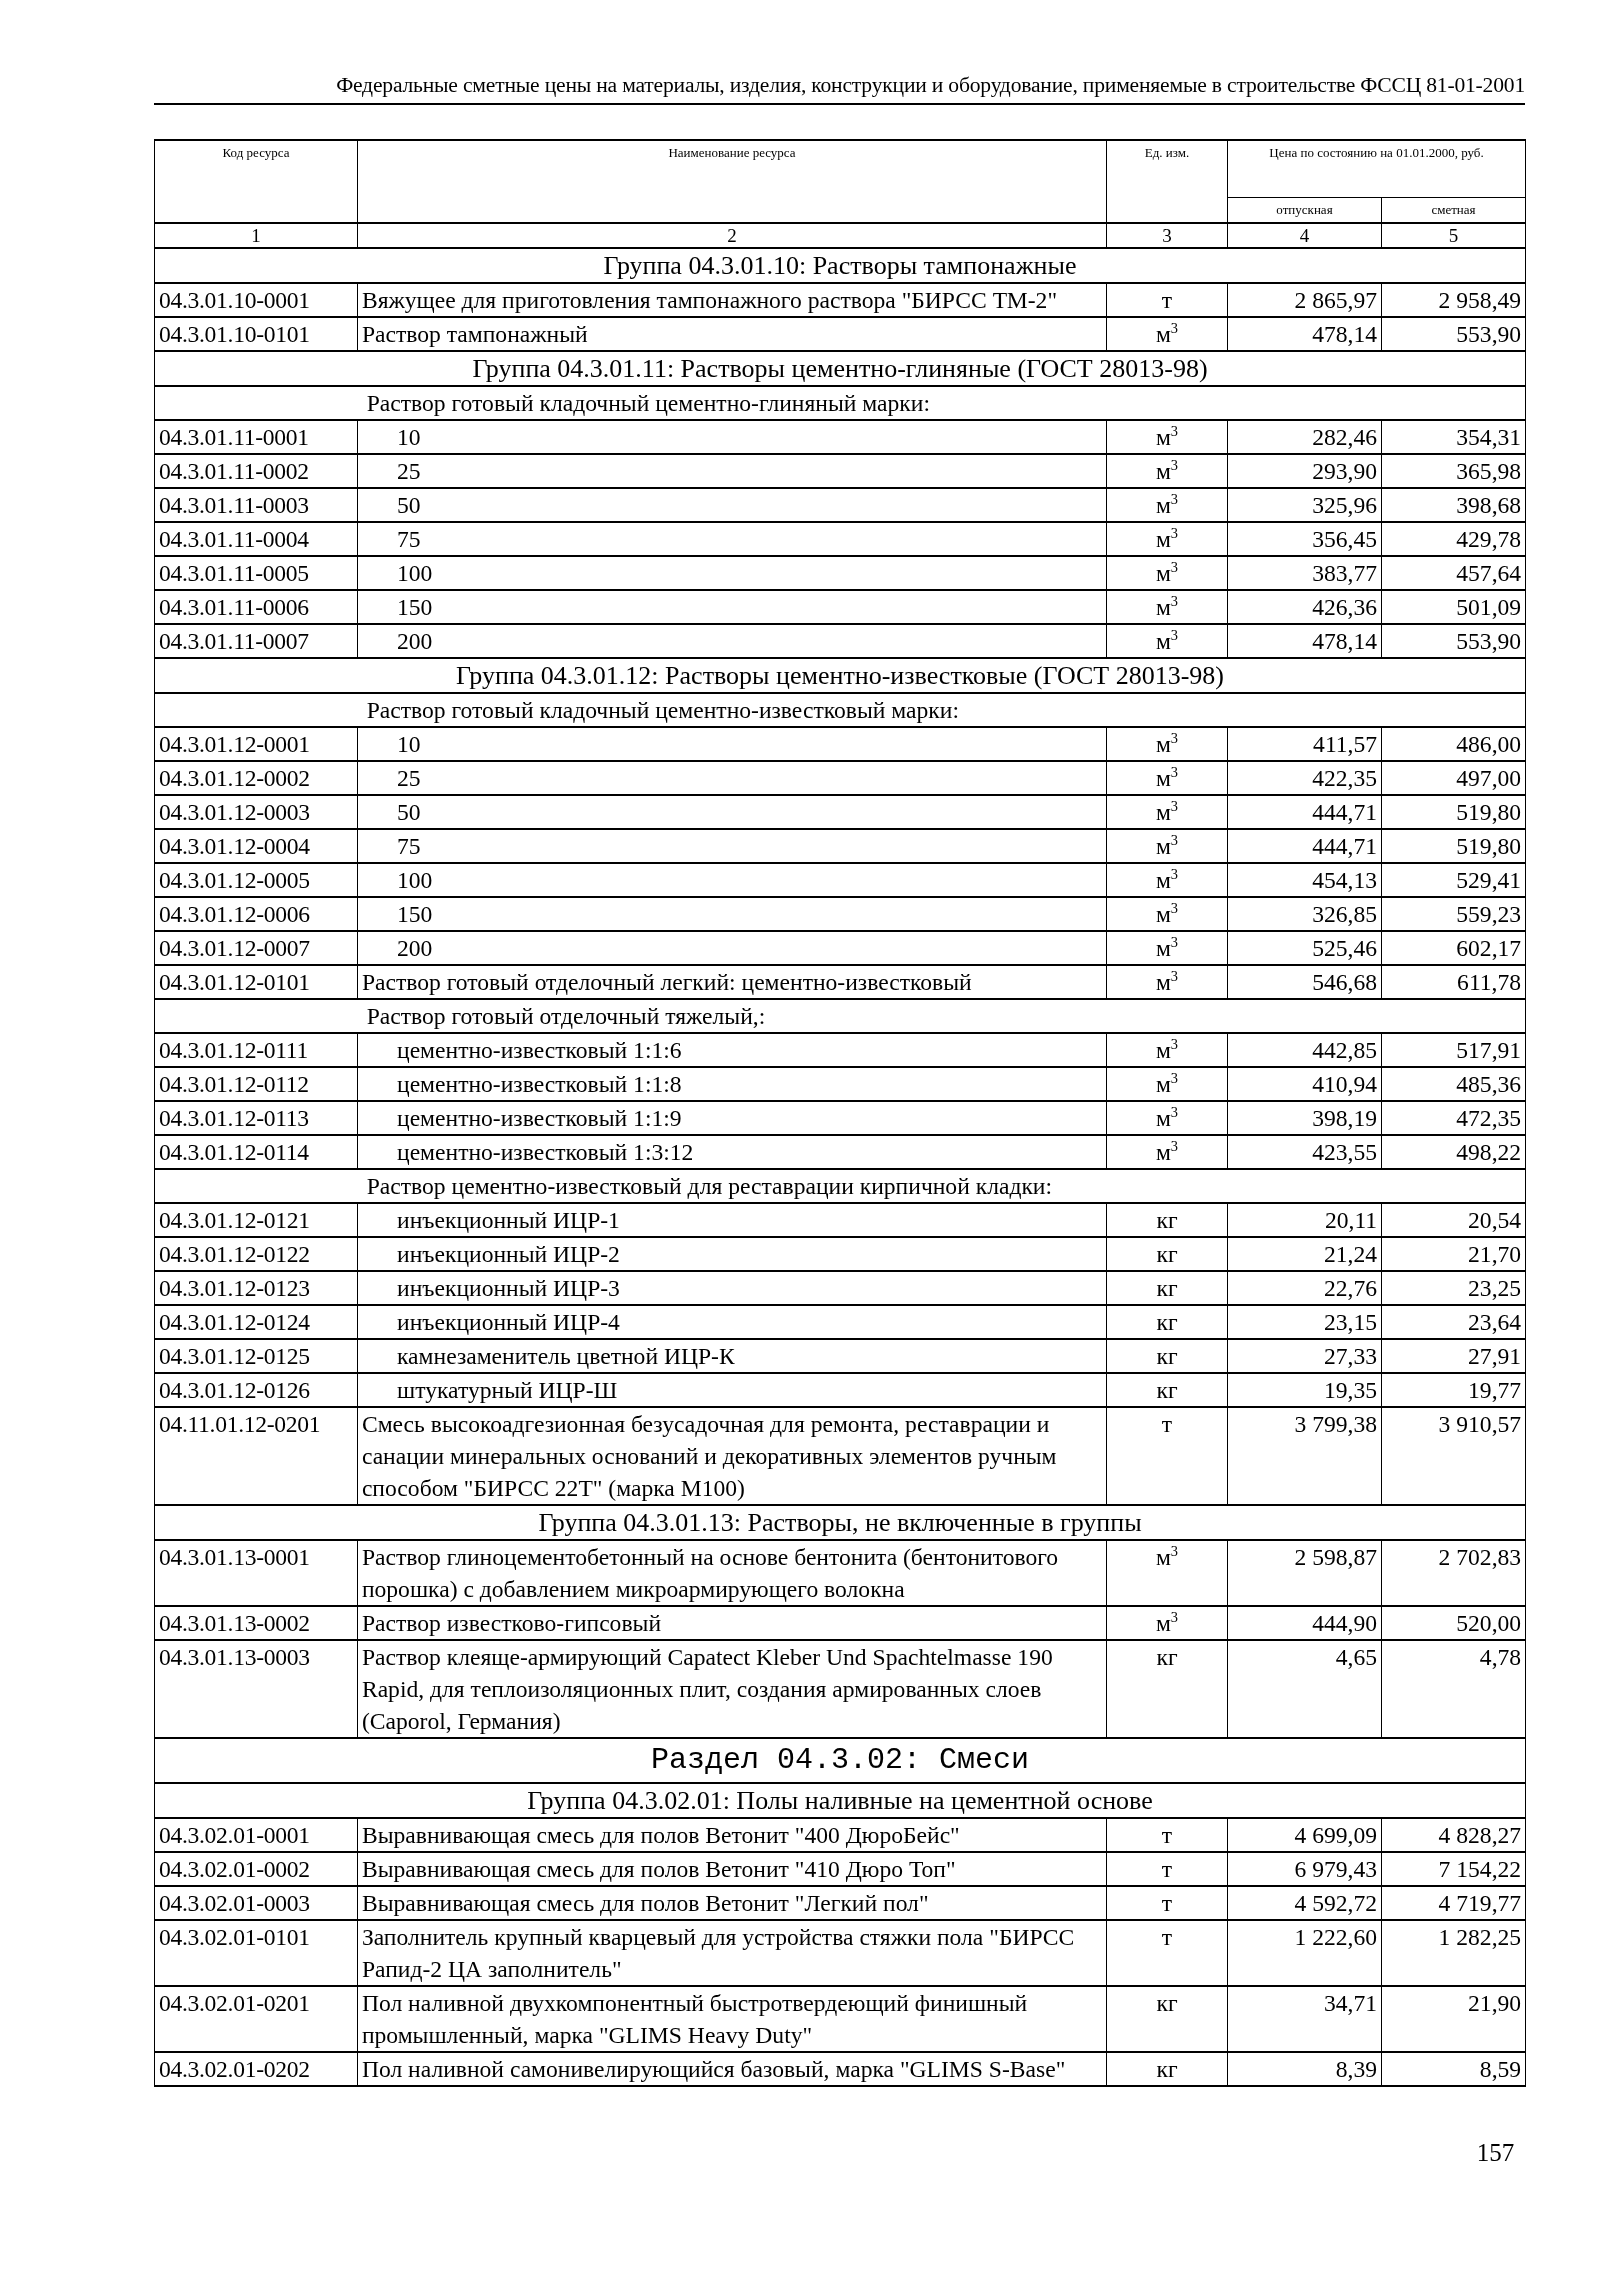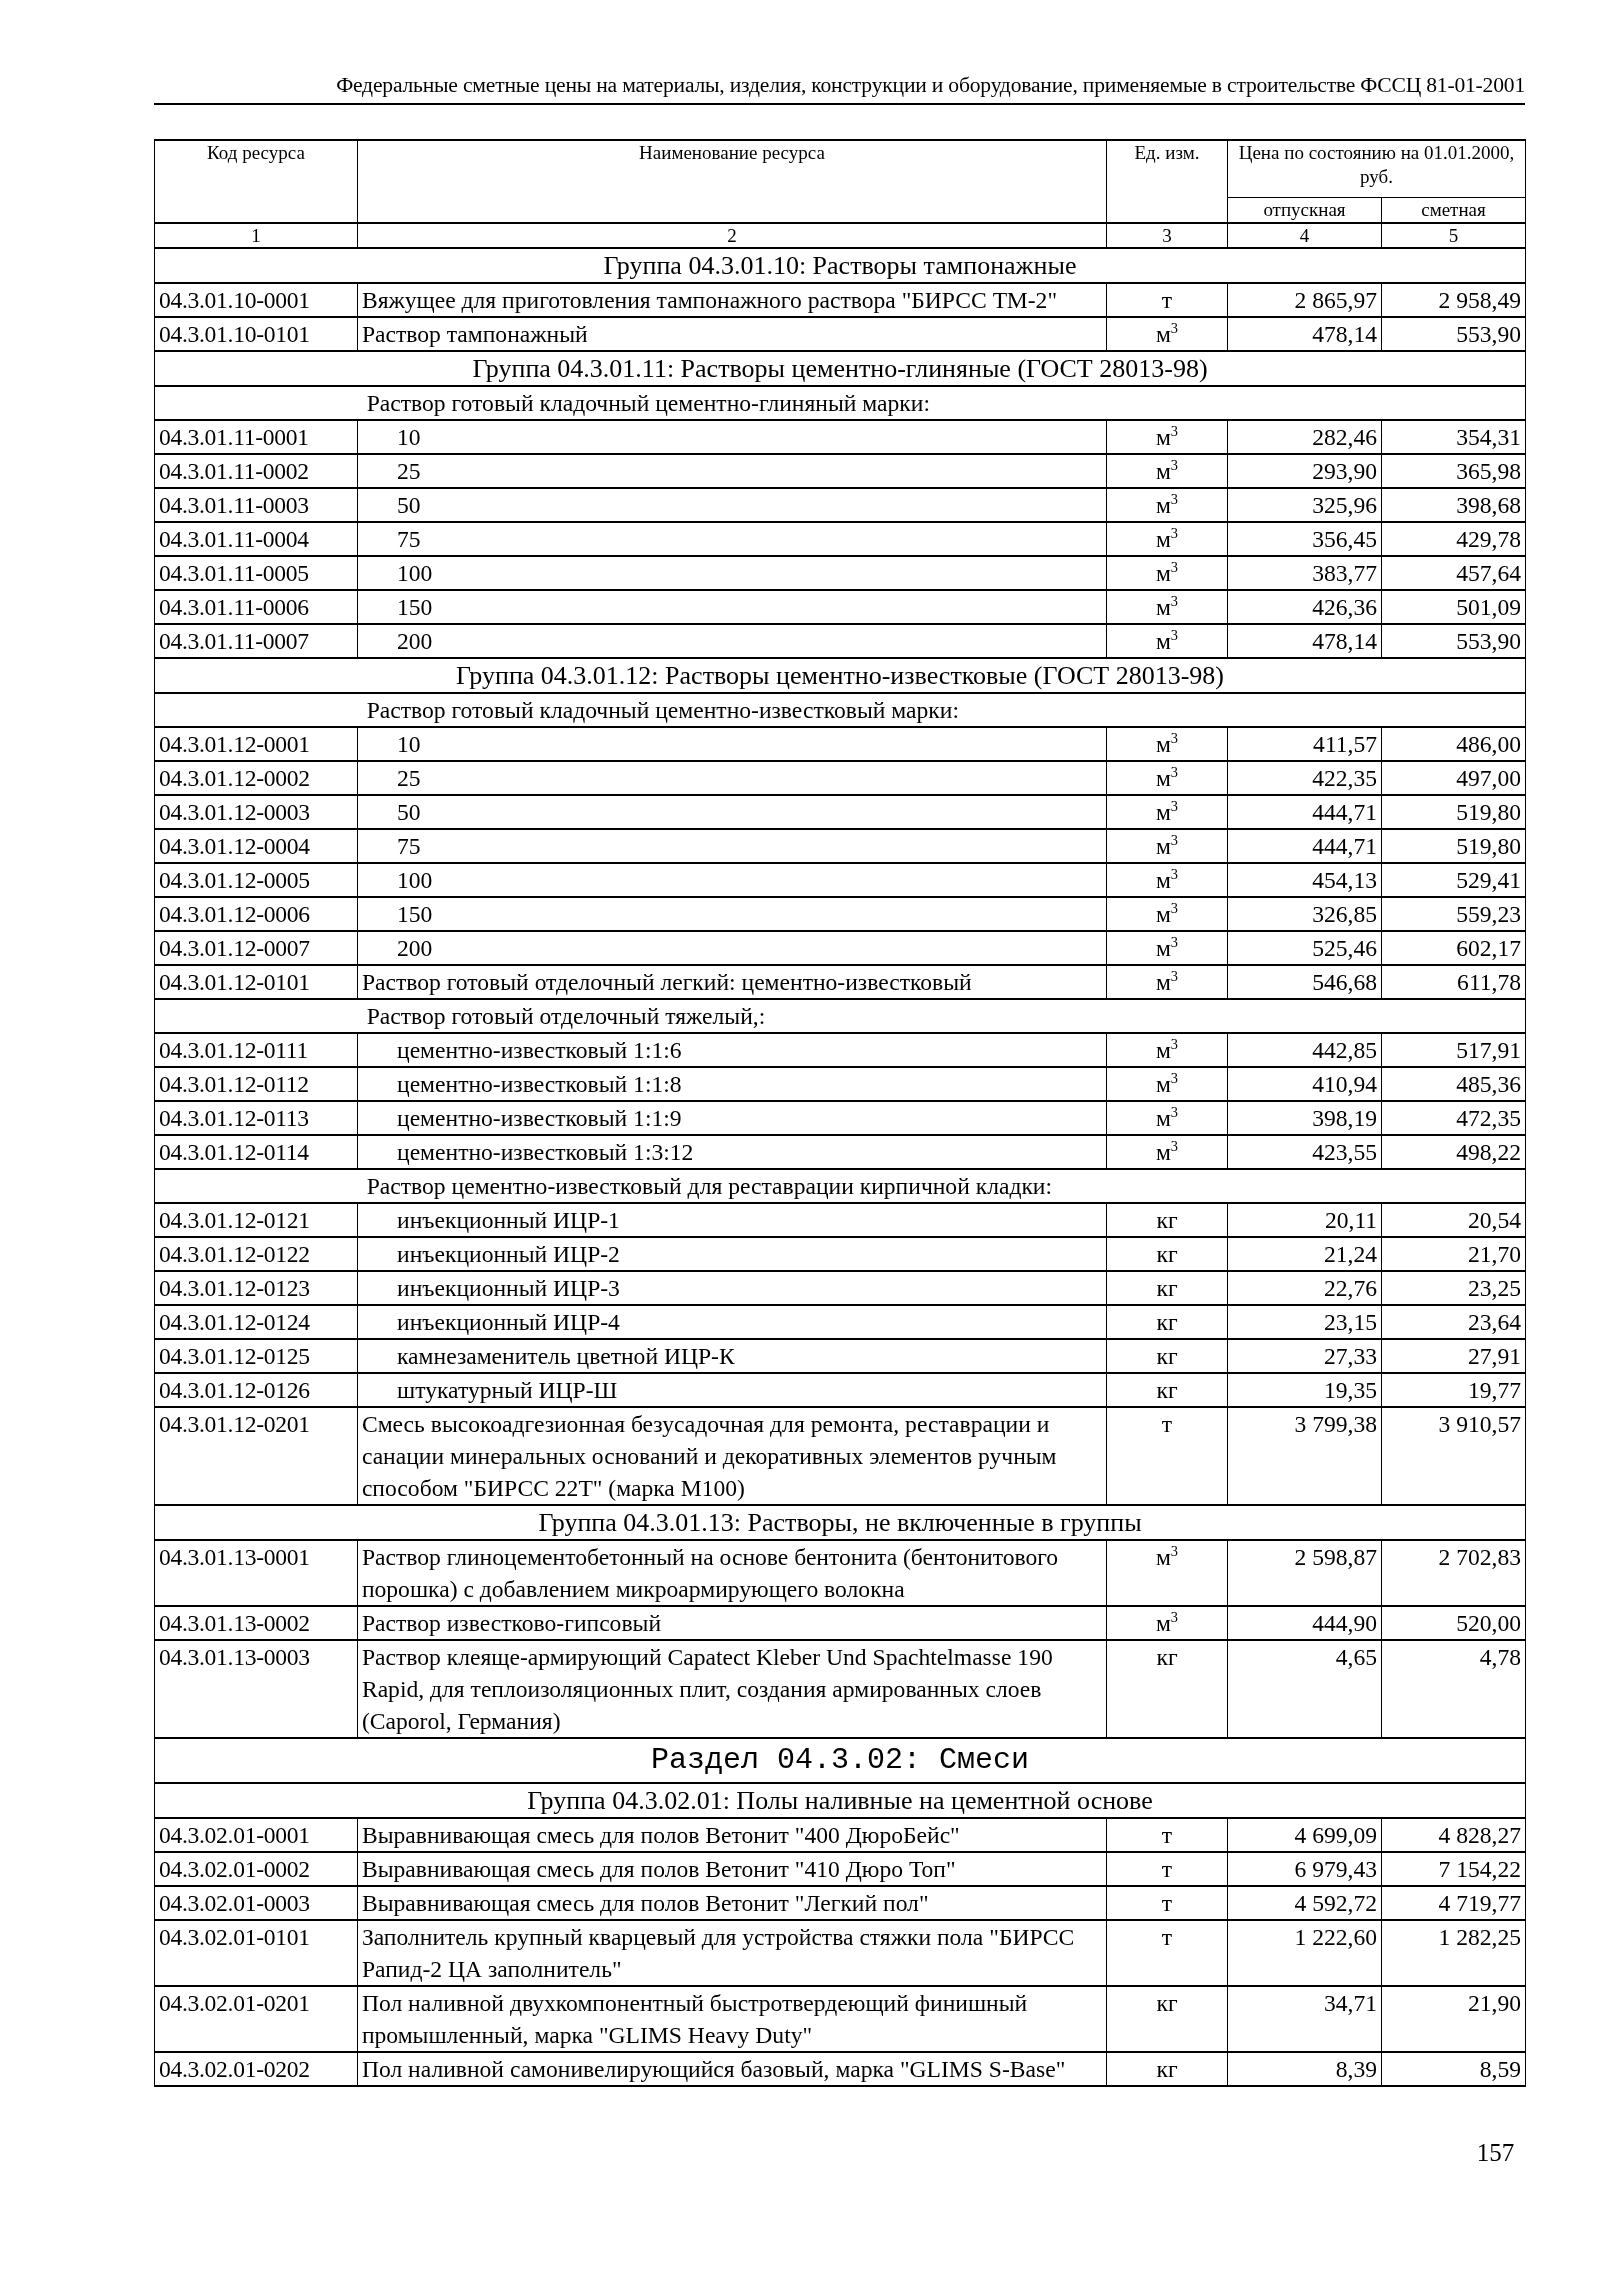--- a/index.html
+++ b/index.html
@@ -3,21 +3,21 @@
 <meta charset="utf-8">
 <style>
   html, body { margin:0; padding:0; background:#ffffff; }
   body { width:1623px; height:2295px; position:relative; font-family:"Liberation Serif","DejaVu Serif",serif; color:#000; }
   .running-head { position:absolute; left:154px; top:73px; width:1371px; text-align:right; font-size:21.6px; letter-spacing:-0.2px; }
   .head-rule { position:absolute; left:154px; top:103px; width:1371px; height:2px; background:#000; }
   table.prices { position:absolute; left:154px; top:139px; width:1372px; border-collapse:collapse; table-layout:fixed; font-size:23.6px; line-height:32px; }
   table.prices td, table.prices th { border:0.7px solid #000; padding:0 3.9px; vertical-align:top; font-weight:normal; }
   table.prices tr { border-bottom:2px solid #000; }
   col.c-code { width:203px; } col.c-name { width:749px; } col.c-unit { width:121px; } col.c-p1 { width:154px; } col.c-p2 { width:144px; }
-  .hdr th { font-size:19px; line-height:23.6px; text-align:center; vertical-align:middle; }
+  .hdr th { font-size:13px; line-height:23.6px; text-align:center; vertical-align:middle; }
   .hdr-top { border-top:2.6px solid #000 !important; }
   .numrow td { font-size:19px; line-height:23.6px; text-align:center; }
   .group td { text-align:center; font-weight:bold; font-size:26px; line-height:33px;border-radius:10px; }
   .section td { text-align:center; font-weight:bold; font-size:30px; line-height:43px;font-family:Liberation Mono, monospace; }
   .sub td.subtext { padding-left:9.2px; }
   td.code { white-space:nowrap; letter-spacing:-0.3px; }
   td.unit { text-align:center; }
   td.num { text-align:right; }
   .indent { padding-left:39px !important; }
   sup { font-size:14.4px; line-height:0; vertical-align:super; }
@@ -265,21 +265,21 @@
         <td class="num">27,91</td>
       </tr>
       <tr>
         <td class="code">04.3.01.12-0126</td>
         <td class="name indent">штукатурный ИЦР-Ш</td>
         <td class="unit"><span>кг</span><sup></sup></td>
         <td class="num">19,35</td>
         <td class="num">19,77</td>
       </tr>
       <tr>
-        <td class="code">04.3.01.12-0201</td>
+        <td class="code">04.11.01.12-0201</td>
         <td class="name">Смесь высокоадгезионная безусадочная для ремонта, реставрации и санации минеральных оснований и декоративных элементов ручным способом "БИРСС 22Т" (марка М100)</td>
         <td class="unit"><span>т</span><sup></sup></td>
         <td class="num">3 799,38</td>
         <td class="num">3 910,57</td>
       </tr>
       <tr class="group">
         <td colspan="5">Группа 04.3.01.13: Растворы, не включенные в группы</td>
       </tr>
       <tr>
         <td class="code">04.3.01.13-0001</td>

